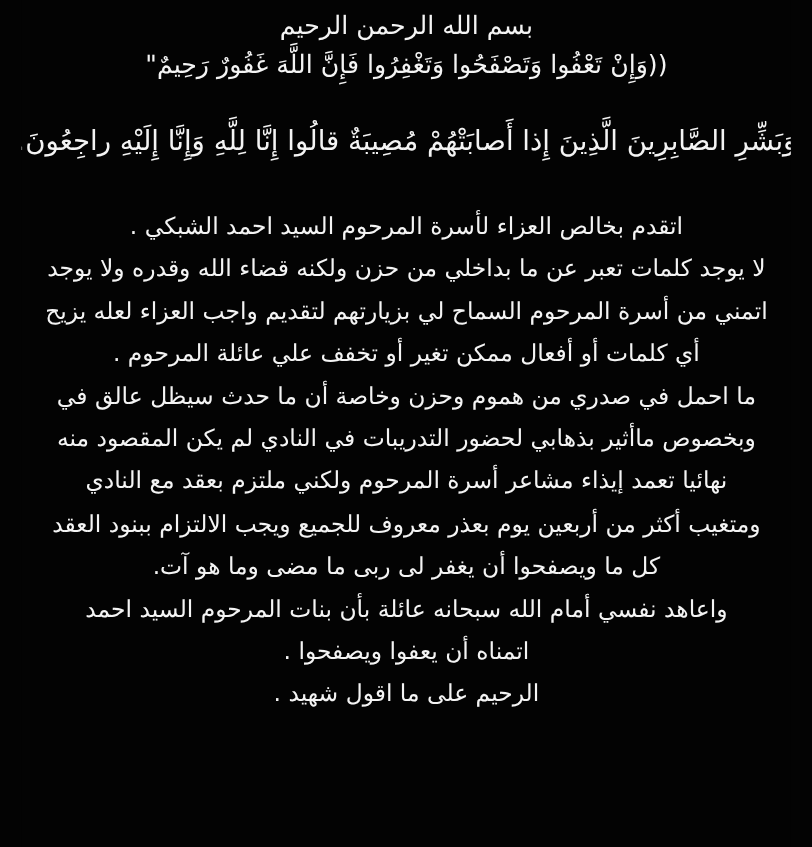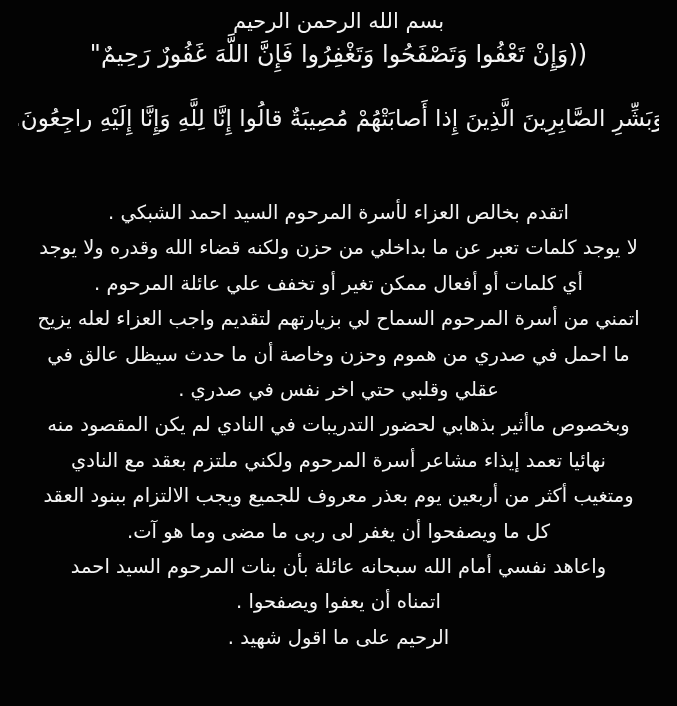--- a/index.html
+++ b/index.html
@@ -26,30 +26,30 @@
     text-align: center;
   }
   .header {
     padding-top: 5px;
   }
   .basmala {
     font-size: 21px;
     line-height: 33px;
   }
   .verse-forgiveness {
-    font-size: 24px;
+    font-size: 21px;
     line-height: 33px;
   }
   .verse-patience {
     margin-top: 26px;
     font-size: 23px;
     line-height: 42px;
   }
   .body-text {
-    margin-top: 56px;
+    margin-top: 32px;
   }
   .body-text .line {
     font-size: 19.5px;
     line-height: 35.4px;
     letter-spacing: -0.2px;
   }
 </style>
 </head>
 <body>
 
@@ -57,24 +57,23 @@
 
   <div class="header">
     <div class="line basmala">بسم الله الرحمن الرحيم</div>
     <div class="line verse-forgiveness">((وَإِنْ تَعْفُوا وَتَصْفَحُوا وَتَغْفِرُوا فَإِنَّ اللَّهَ غَفُورٌ رَحِيمٌ"</div>
     <div class="line verse-patience">وَبَشِّرِ الصَّابِرِينَ الَّذِينَ إِذا أَصابَتْهُمْ مُصِيبَةٌ قالُوا إِنَّا لِلَّهِ وَإِنَّا إِلَيْهِ راجِعُونَ.</div>
   </div>
 
   <div class="body-text">
     <div class="line">اتقدم بخالص العزاء لأسرة المرحوم السيد احمد الشبكي .</div>
     <div class="line">لا يوجد كلمات تعبر عن ما بداخلي من حزن ولكنه قضاء الله وقدره ولا يوجد</div>
+    <div class="line">اتمني من أسرة المرحوم السماح لي بزيارتهم لتقديم واجب العزاء لعله يزيح</div>
     <div class="line">أي كلمات أو أفعال ممكن تغير أو تخفف علي عائلة المرحوم .</div>
-    <div class="line">اتمني من أسرة المرحوم السماح لي بزيارتهم لتقديم واجب العزاء لعله يزيح</div>
     <div class="line">ما احمل في صدري من هموم وحزن وخاصة أن ما حدث سيظل عالق في</div>
-    <div class="line">عقلي وقلبي حتي اخر نفس في صدري .</div>
     <div class="line">وبخصوص ماأثير بذهابي لحضور التدريبات في النادي لم يكن المقصود منه</div>
     <div class="line">نهائيا تعمد إيذاء مشاعر أسرة المرحوم ولكني ملتزم بعقد مع النادي</div>
     <div class="line">ومتغيب أكثر من أربعين يوم بعذر معروف للجميع ويجب الالتزام ببنود العقد</div>
     <div class="line">كل ما ويصفحوا أن يغفر لى ربى ما مضى وما هو آت.</div>
     <div class="line">واعاهد نفسي أمام الله سبحانه عائلة بأن بنات المرحوم السيد احمد</div>
     <div class="line">اتمناه أن يعفوا ويصفحوا .</div>
     <div class="line">الرحيم على ما اقول شهيد .</div>
   </div>
 
 </div>

